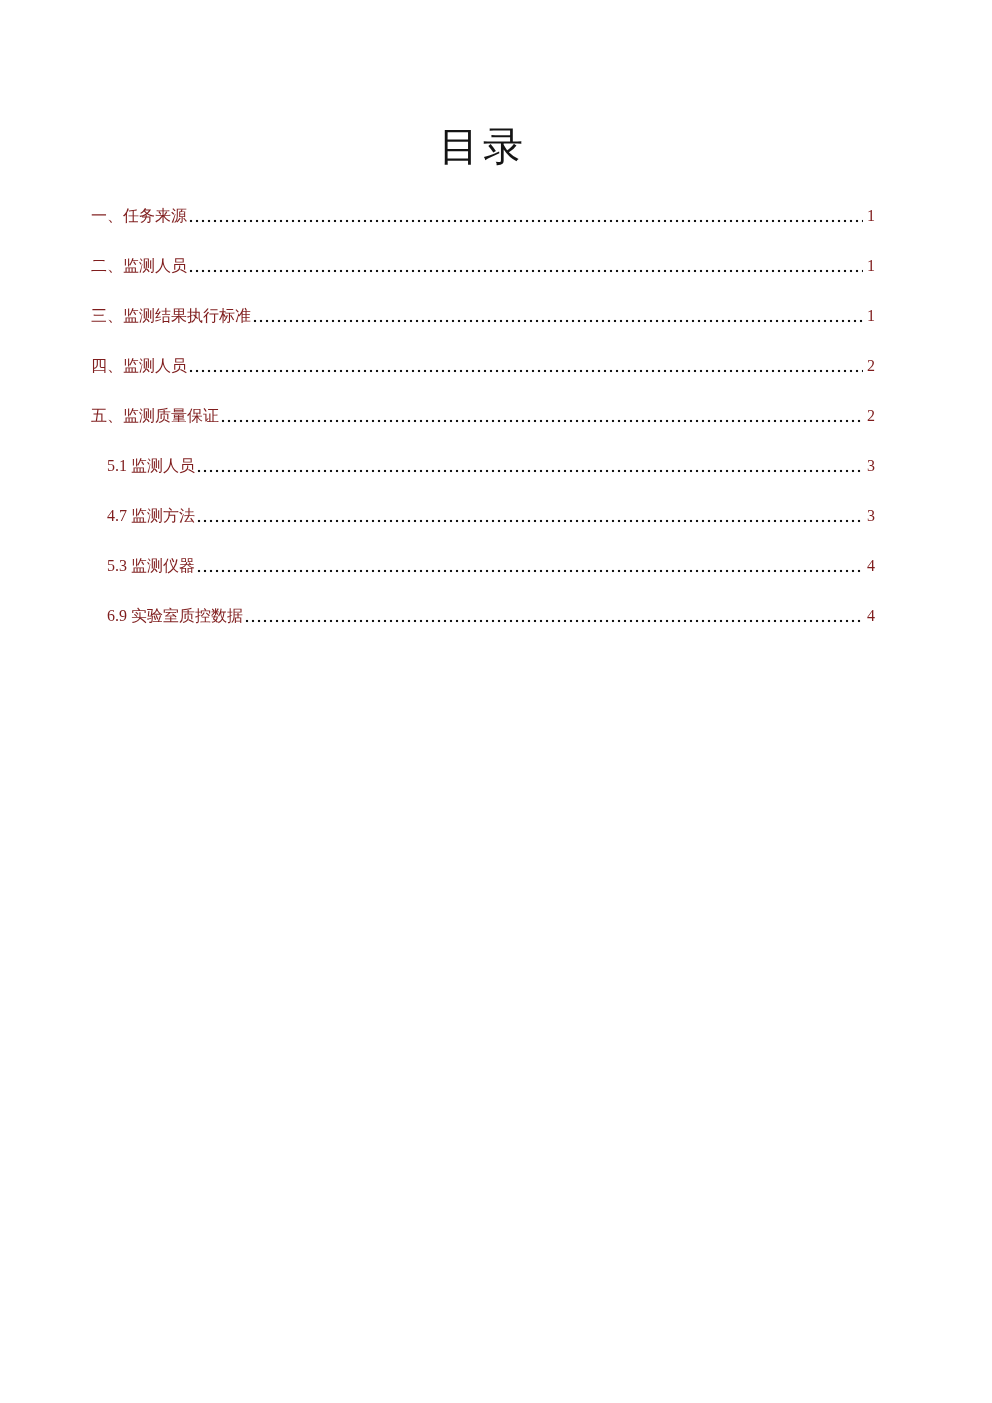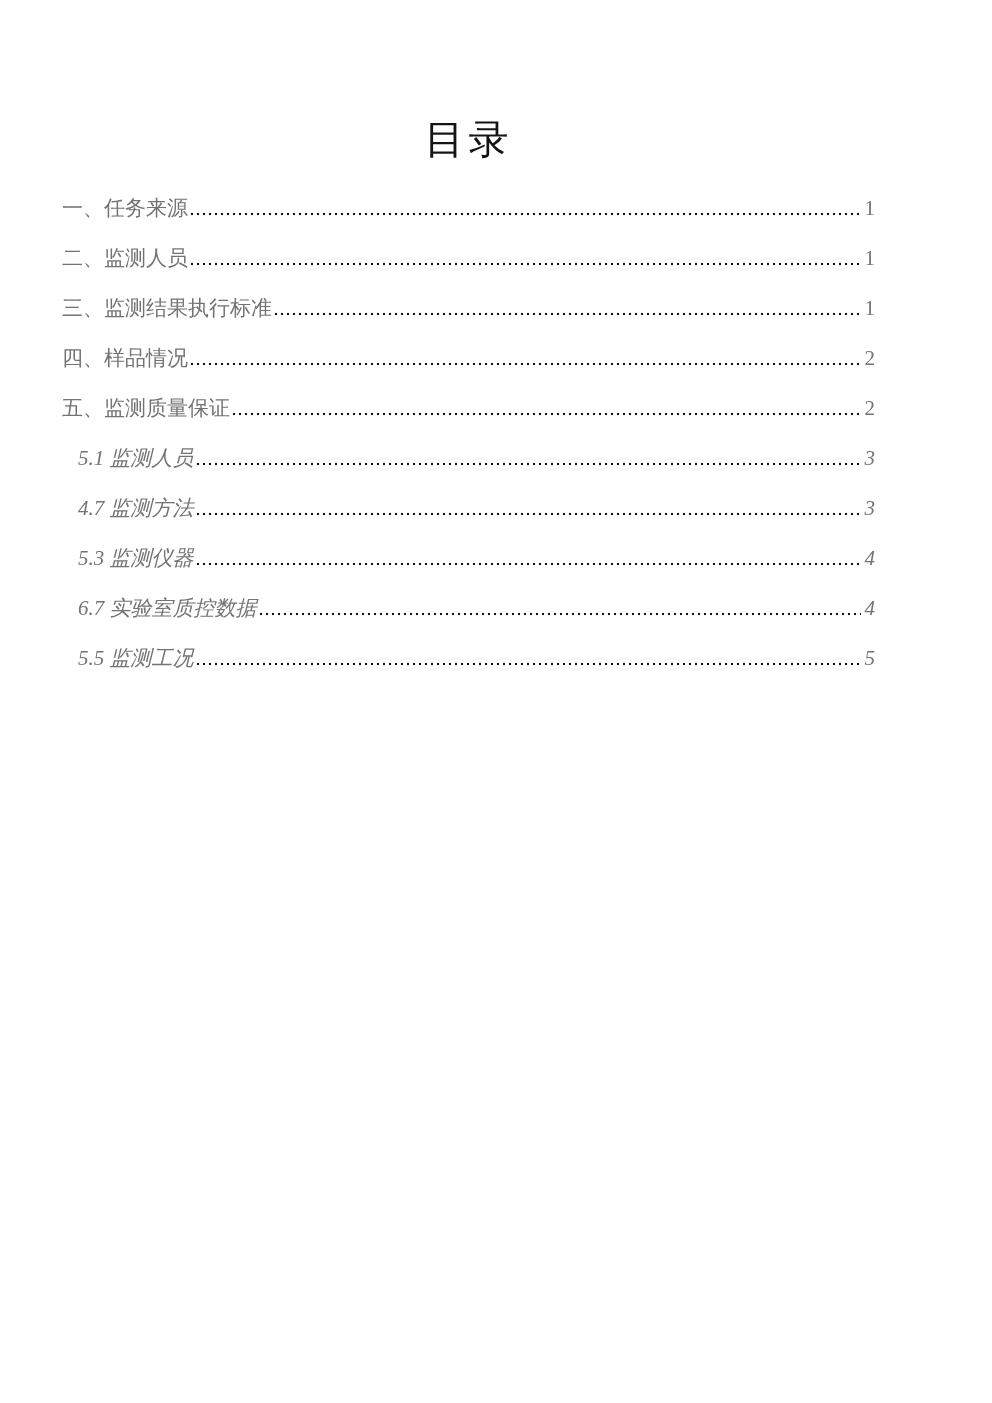--- a/index.html
+++ b/index.html
@@ -4,52 +4,51 @@
 <style>
   html, body {
     margin: 0;
     padding: 0;
     background: #ffffff;
   }
   .page {
     position: relative;
     width: 992px;
     height: 1120px;
-    margin: 2px auto;
+    margin: 9px auto;
     background: #ffffff;
     box-sizing: border-box;
-    padding: 116px 117px 0 62px;
+    padding: 116px 117px 0 91px;
     font-family: "Liberation Serif", "DejaVu Serif", serif;
     color: #141414;
     overflow: hidden;
   }
   .doc-title {
     margin: 0;
     font-size: 40px;
     line-height: 44px;
     font-weight: 400;
     text-align: center;
     letter-spacing: 4px;
     color: #141414;
   }
   .toc {
     margin-top: 21px;
   }
   .toc-row {
     display: flex;
     align-items: center;
     height: 50px;
-    font-size: 21px;
+    font-size: 16px;
     line-height: 21px;
-    color: #737373;
+    color: #7f1d1d;
     cursor: pointer;
   }
   .toc-row.level-2 {
     padding-left: 16px;
-    font-style: italic;
   }
   .toc-label {
     white-space: nowrap;
     flex: 0 0 auto;
   }
   .toc-dots {
     flex: 1 1 auto;
     height: 21px;
     margin: 0 4px 0 1px;
     background-image: radial-gradient(circle at 3px 16px, #141414 1.15px, transparent 1.6px);
@@ -76,21 +75,21 @@
     <span class="toc-label">二、监测人员</span>
     <span class="toc-dots"></span>
     <span class="toc-page">1</span>
   </div>
       <div class="toc-row">
     <span class="toc-label">三、监测结果执行标准</span>
     <span class="toc-dots"></span>
     <span class="toc-page">1</span>
   </div>
       <div class="toc-row">
-    <span class="toc-label">四、样品情况</span>
+    <span class="toc-label">四、监测人员</span>
     <span class="toc-dots"></span>
     <span class="toc-page">2</span>
   </div>
       <div class="toc-row">
     <span class="toc-label">五、监测质量保证</span>
     <span class="toc-dots"></span>
     <span class="toc-page">2</span>
   </div>
       <div class="toc-row level-2">
     <span class="toc-label">5.1 监测人员</span>
@@ -101,23 +100,18 @@
     <span class="toc-label">4.7 监测方法</span>
     <span class="toc-dots"></span>
     <span class="toc-page">3</span>
   </div>
       <div class="toc-row level-2">
     <span class="toc-label">5.3 监测仪器</span>
     <span class="toc-dots"></span>
     <span class="toc-page">4</span>
   </div>
       <div class="toc-row level-2">
-    <span class="toc-label">6.7 实验室质控数据</span>
+    <span class="toc-label">6.9 实验室质控数据</span>
     <span class="toc-dots"></span>
     <span class="toc-page">4</span>
-  </div>
-      <div class="toc-row level-2">
-    <span class="toc-label">5.5 监测工况</span>
-    <span class="toc-dots"></span>
-    <span class="toc-page">5</span>
   </div>
     </div>
 </div>
 
 </body></html>

